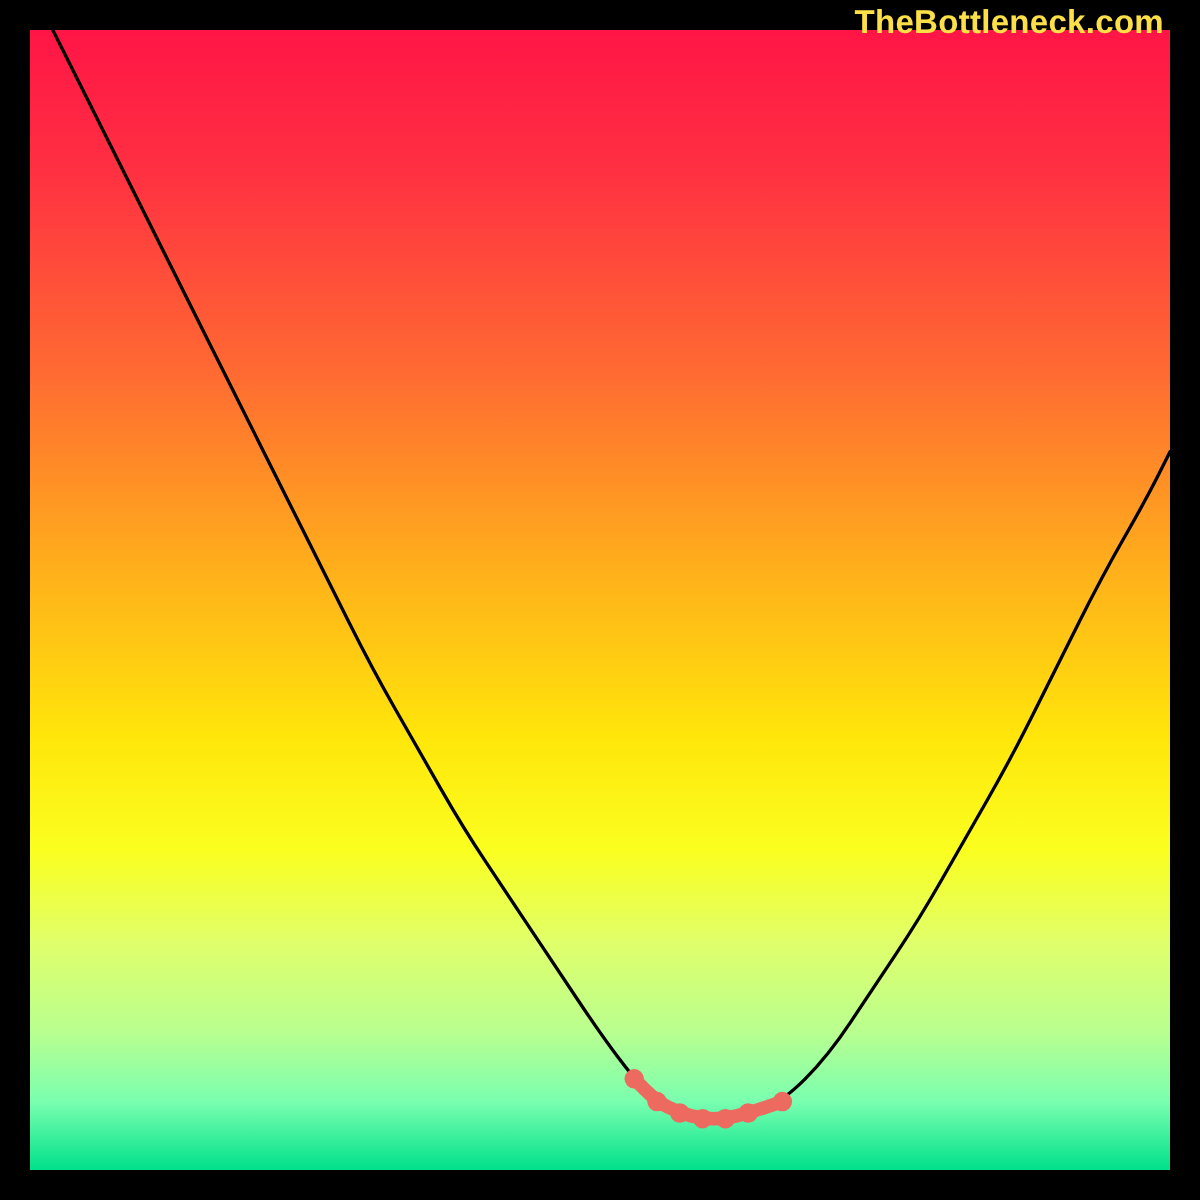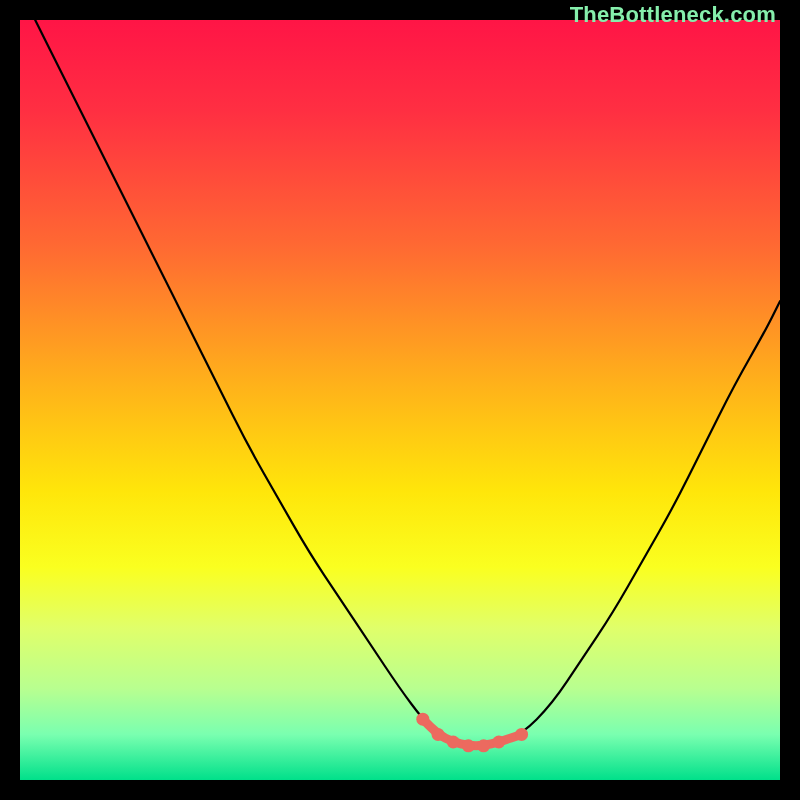--- a/index.html
+++ b/index.html
@@ -26,21 +26,21 @@
     height: 760px;
     overflow: hidden;
   }
   .watermark {
     position: absolute;
     top: 2px;
     right: 24px;
     font-family: Arial, Helvetica, sans-serif;
     font-size: 22px;
     font-weight: 600;
-    color: #86efac;
+    color: #fde047;
     letter-spacing: 0.2px;
   }
   svg { display: block; }
 </style>
 </head>
 <body>
 
 <div class="frame">
   <div class="plot">
     <svg id="chart-svg" width="760" height="760" viewBox="0 0 760 760" preserveAspectRatio="none">

